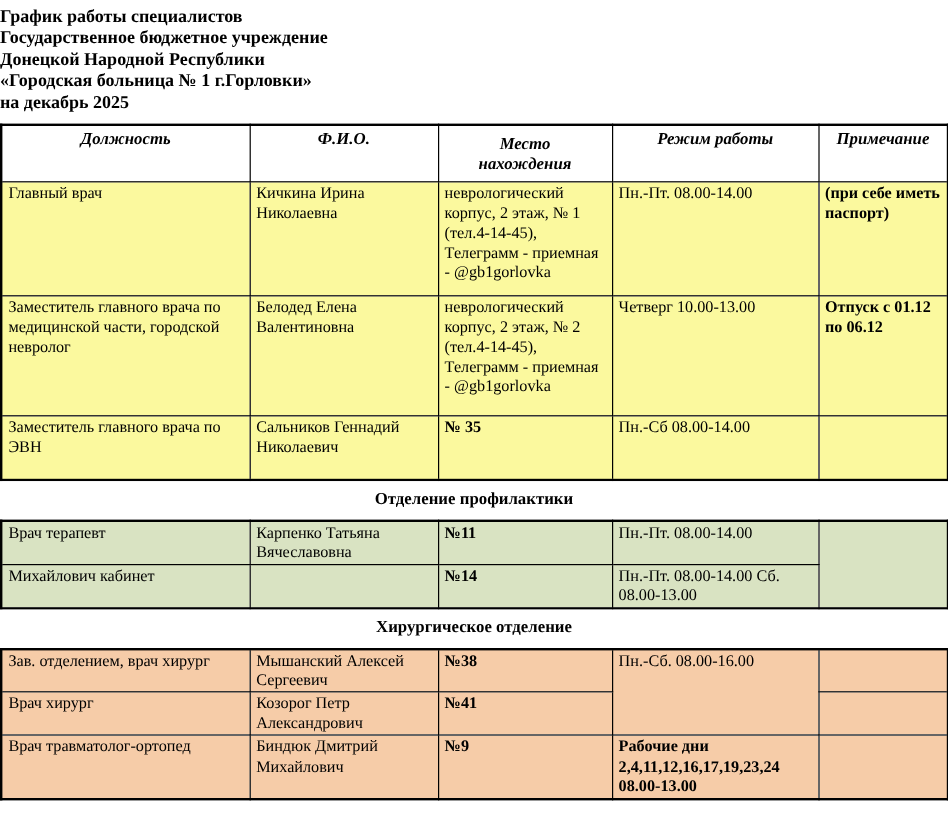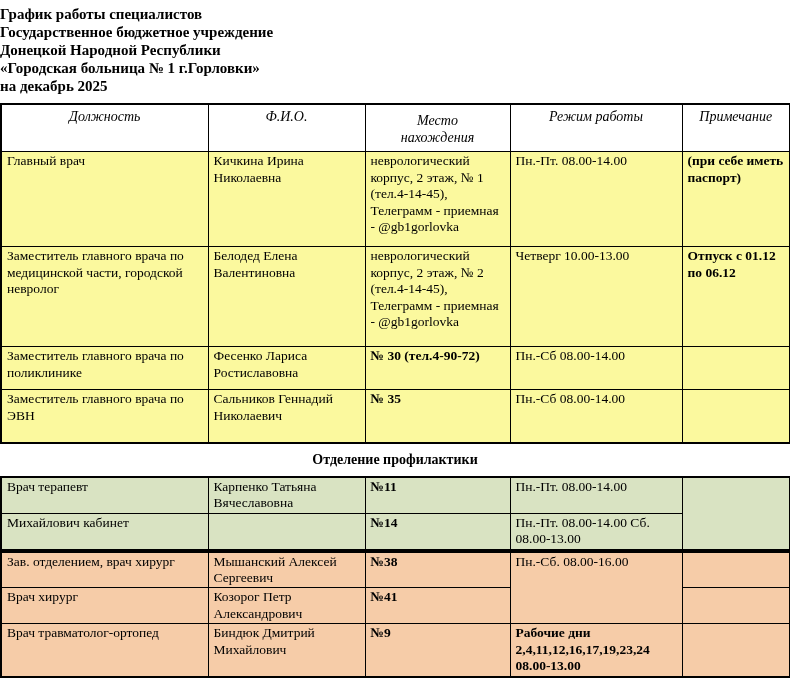--- a/index.html
+++ b/index.html
@@ -24,21 +24,21 @@
     border-collapse:collapse;table-layout:fixed;width:789px;
     border:2px solid var(--c-border);
   }
   table.tbl th, table.tbl td{
     border:1px solid var(--c-border);
     padding:1px 5px;
     font-size:13.5px;line-height:1.22;
     vertical-align:top;overflow:hidden;
   }
   tr.head-row th{
-    background:#fff;font-style:italic;font-weight:400;font-size:14px;
+    background:#fff;font-style:italic;font-weight:700;font-size:14px;
     text-align:center;height:36px;vertical-align:top;padding-top:3px;
   }
   .narrow{width:95px;margin:4px auto;}
   .t-admin td{background:var(--c-yellow);}
   .t-green td{background:var(--c-green);}
   .t-orange td{background:var(--c-orange);}
   .c{text-align:left;font-weight:bold;}
   .vm{vertical-align:middle;}
   .h1{height:95px;} .h2{height:100px;} .h3{height:43px;} .h4{height:53px;}
   .hg{height:30px;} .ho1{height:29px;} .ho2{height:33px;} .ho3{height:45px;}
@@ -87,27 +87,20 @@
         <td class="vm">Пн.-Пт. 08.00-14.00</td>
         <td class="c">(при себе иметь паспорт)</td>
       </tr>
       <tr class="h2">
         <td>Заместитель главного врача по медицинской части, городской невролог</td>
         <td>Белодед Елена Валентиновна</td>
         <td>неврологический корпус, 2 этаж, № 2 (тел.4-14-45), Телеграмм - приемная - @gb1gorlovka</td>
         <td class="vm">Четверг 10.00-13.00</td>
         <td class="c">Отпуск с 01.12 по 06.12</td>
       </tr>
-      <tr class="h3">
-        <td>Заместитель главного врача по поликлинике</td>
-        <td>Фесенко Лариса Ростиславовна</td>
-        <td class="c">№ 30 (тел.4-90-72)</td>
-        <td class="vm">Пн.-Сб 08.00-14.00</td>
-        <td class="c"></td>
-      </tr>
       <tr class="h4">
         <td>Заместитель главного врача по ЭВН</td>
         <td>Сальников Геннадий Николаевич</td>
         <td class="c">№ 35</td>
         <td class="vm">Пн.-Сб 08.00-14.00</td>
         <td class="c"></td>
       </tr>
     </tbody>
   </table>
 
@@ -131,20 +124,21 @@
       </tr>
       <tr class="hg">
         <td>Михайлович кабинет</td>
         <td></td>
         <td class="c">№14</td>
         <td>Пн.-Пт.  08.00-14.00 Сб. 08.00-13.00</td>
       </tr>
     </tbody>
   </table>
 
+  <div class="band">Хирургическое отделение</div>
 
   <table class="tbl t-orange">
     <colgroup>
       <col style="width:207px">
         <col style="width:157px">
         <col style="width:145px">
       <col style="width:172px">
         <col style="width:108px">
     </colgroup>
     <tbody>

